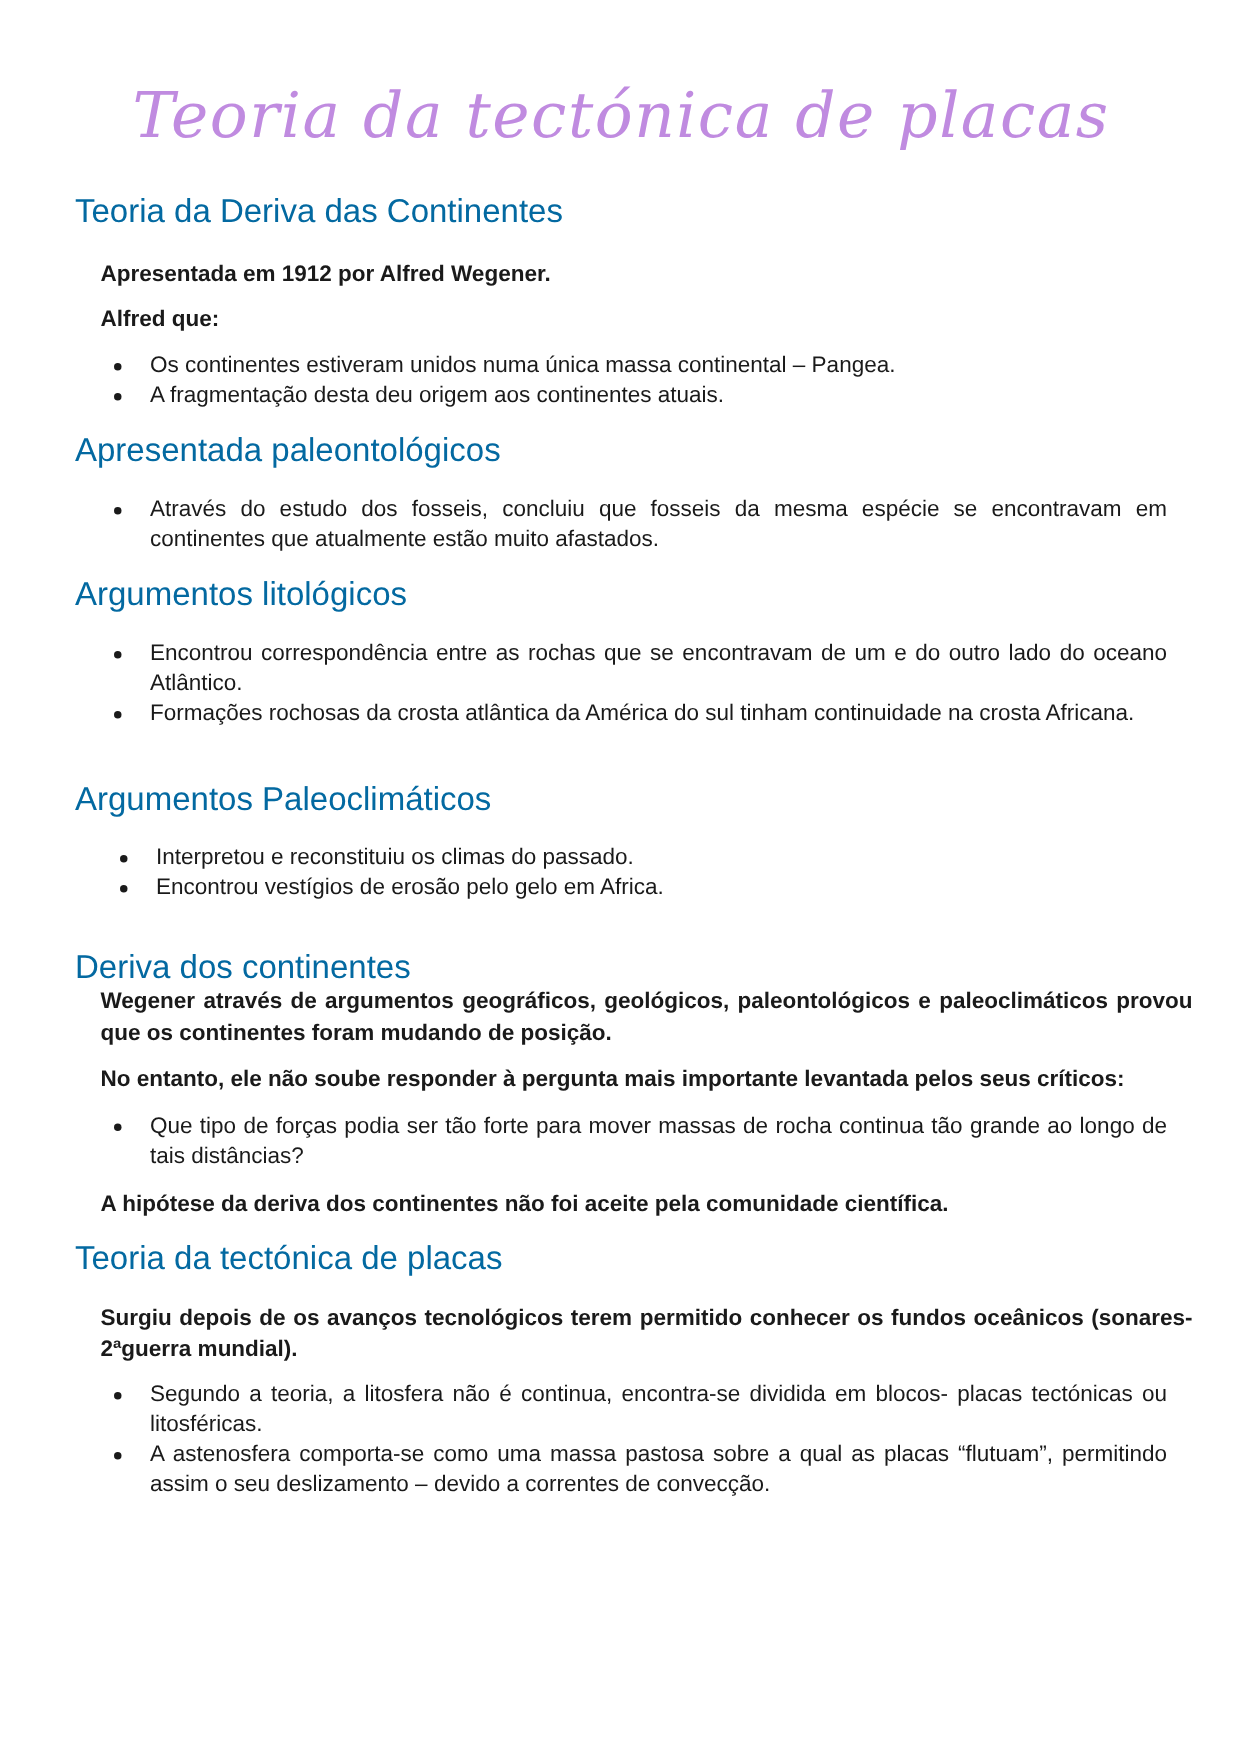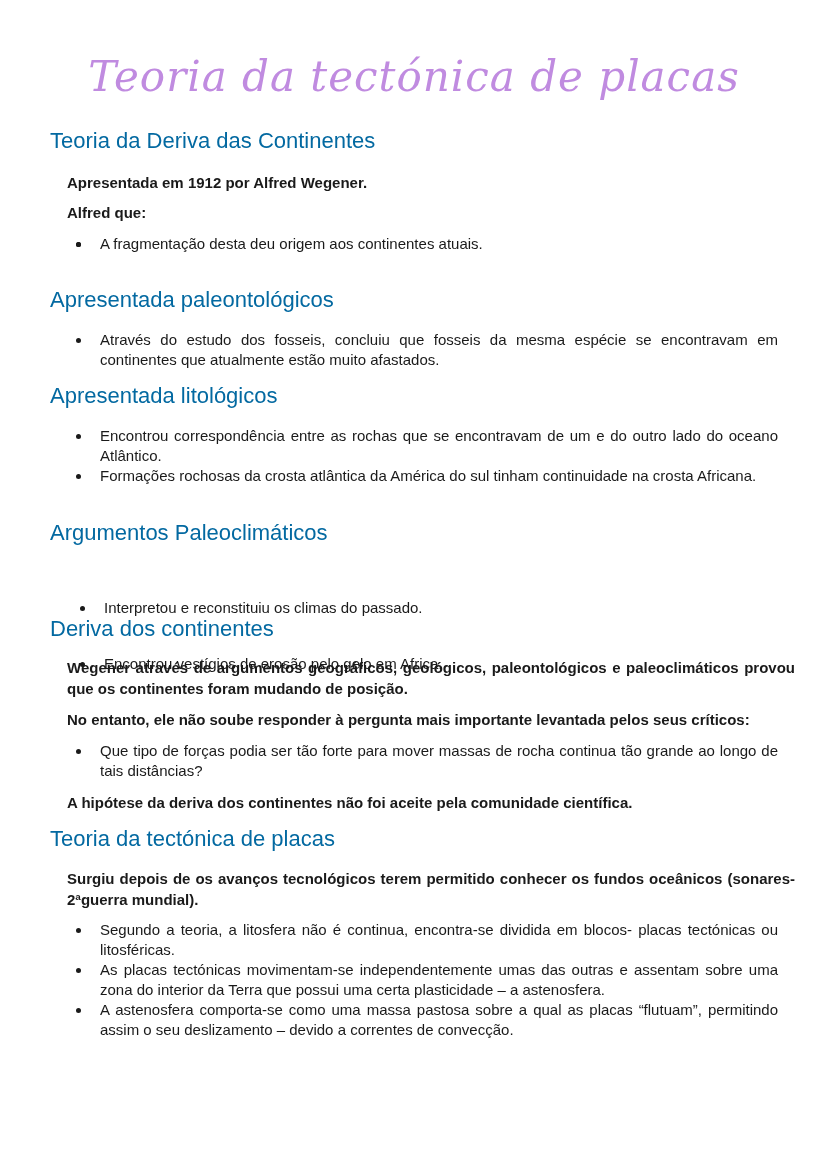--- a/index.html
+++ b/index.html
@@ -24,62 +24,61 @@
   .p.just { text-align: justify; text-align-last: left; }
   ul.bl {
     position: absolute; left: 0; width: 728px; margin: 0; padding: 0; list-style: none;
     font-size: 15px; line-height: 20px;
   }
   ul.bl li { position: relative; padding-left: 50px; margin: 0; }
   ul.bl li.just { text-align: justify; text-align-last: left; }
   ul.bl li .dot {
     position: absolute; left: 26px; top: 8px; width: 5px; height: 5px; border-radius: 50%; background: #1a1a1a;
   }
-  ul.bl.in2 li { padding-left: 54px; margin-top: 36px; }
+  ul.bl.in2 li { padding-left: 54px; }
   ul.bl.in2 li .dot { left: 30px; }
 </style>
 </head>
 <body>
 
 <div class="page">
   <h1 class="title">Teoria da tectónica de placas</h1>
 
   <h2 class="h2" style="top:128px">Teoria da Deriva das Continentes</h2>
   <p class="p" style="top:172px">Apresentada em 1912 por Alfred Wegener.</p>
   <p class="p" style="top:202px">Alfred que:</p>
   <ul class="bl" style="top:234px">
-    <li><span class="dot"></span></li>
+    <li><span class="dot"></span><span>Os continentes estiveram unidos numa única massa continental – Pangea.</span></li>
     <li><span class="dot"></span><span>A fragmentação desta deu origem aos continentes atuais.</span></li>
   </ul>
 
   <h2 class="h2" style="top:287px">Apresentada paleontológicos</h2>
   <ul class="bl" style="top:330px">
     <li class="just"><span class="dot"></span><span>Através do estudo dos fosseis, concluiu que fosseis da mesma espécie se encontravam em continentes que atualmente estão muito afastados.</span></li>
   </ul>
 
-  <h2 class="h2" style="top:383px">Apresentada litológicos</h2>
+  <h2 class="h2" style="top:383px">Argumentos litológicos</h2>
   <ul class="bl" style="top:426px">
     <li class="just"><span class="dot"></span><span>Encontrou correspondência entre as rochas que se encontravam de um e do outro lado do oceano Atlântico.</span></li>
     <li class="just"><span class="dot"></span><span>Formações rochosas da crosta atlântica da América do sul tinham continuidade na crosta Africana.</span></li>
   </ul>
 
   <h2 class="h2" style="top:520px">Argumentos Paleoclimáticos</h2>
   <ul class="bl in2" style="top:562px">
     <li><span class="dot"></span><span>Interpretou e reconstituiu os climas do passado.</span></li>
     <li><span class="dot"></span><span>Encontrou vestígios de erosão pelo gelo em Africa.</span></li>
   </ul>
 
-  <h2 class="h2" style="top:616px">Deriva dos continentes</h2>
+  <h2 class="h2" style="top:632px">Deriva dos continentes</h2>
   <p class="p just" style="top:657px">Wegener através de argumentos geográficos, geológicos, paleontológicos e paleoclimáticos provou que os continentes foram mudando de posição.</p>
   <p class="p" style="top:709px">No entanto, ele não soube responder à pergunta mais importante levantada pelos seus críticos:</p>
   <ul class="bl" style="top:741px">
     <li class="just"><span class="dot"></span><span>Que tipo de forças podia ser tão forte para mover massas de rocha continua tão grande ao longo de tais distâncias?</span></li>
   </ul>
   <p class="p" style="top:792px">A hipótese da deriva dos continentes não foi aceite pela comunidade científica.</p>
 
   <h2 class="h2" style="top:826px">Teoria da tectónica de placas</h2>
   <p class="p just" style="top:868px">Surgiu depois de os avanços tecnológicos terem permitido conhecer os fundos oceânicos (sonares-2ªguerra mundial).</p>
   <ul class="bl" style="top:920px">
     <li class="just"><span class="dot"></span><span>Segundo a teoria, a litosfera não é continua, encontra-se dividida em blocos- placas tectónicas ou litosféricas.</span></li>
-    <li class="just"><span class="dot"></span><span>As placas tectónicas movimentam-se independentemente umas das outras e assentam sobre uma zona do interior da Terra que possui uma certa plasticidade – a astenosfera.</span></li>
     <li class="just"><span class="dot"></span><span>A astenosfera comporta-se como uma massa pastosa sobre a qual as placas “flutuam”, permitindo assim o seu deslizamento – devido a correntes de convecção.</span></li>
   </ul>
 </div>
 
 </body></html>

